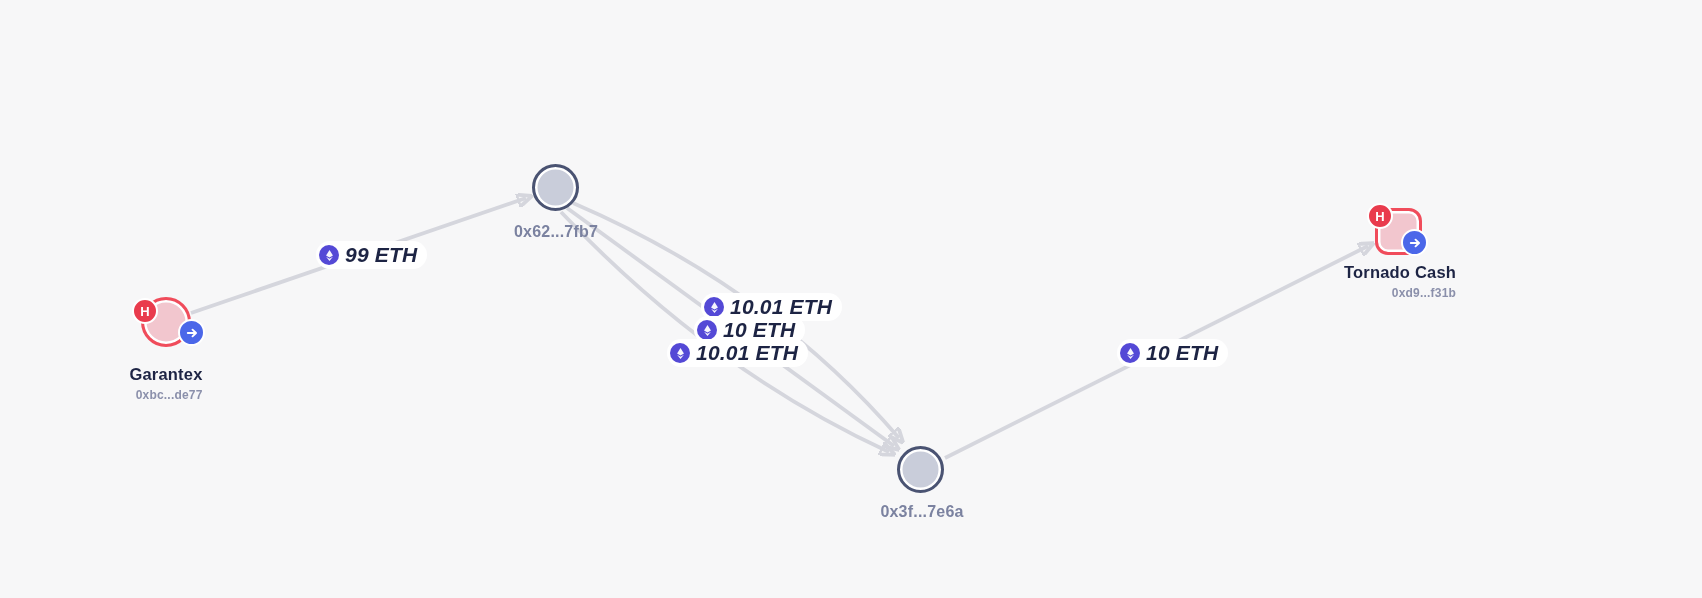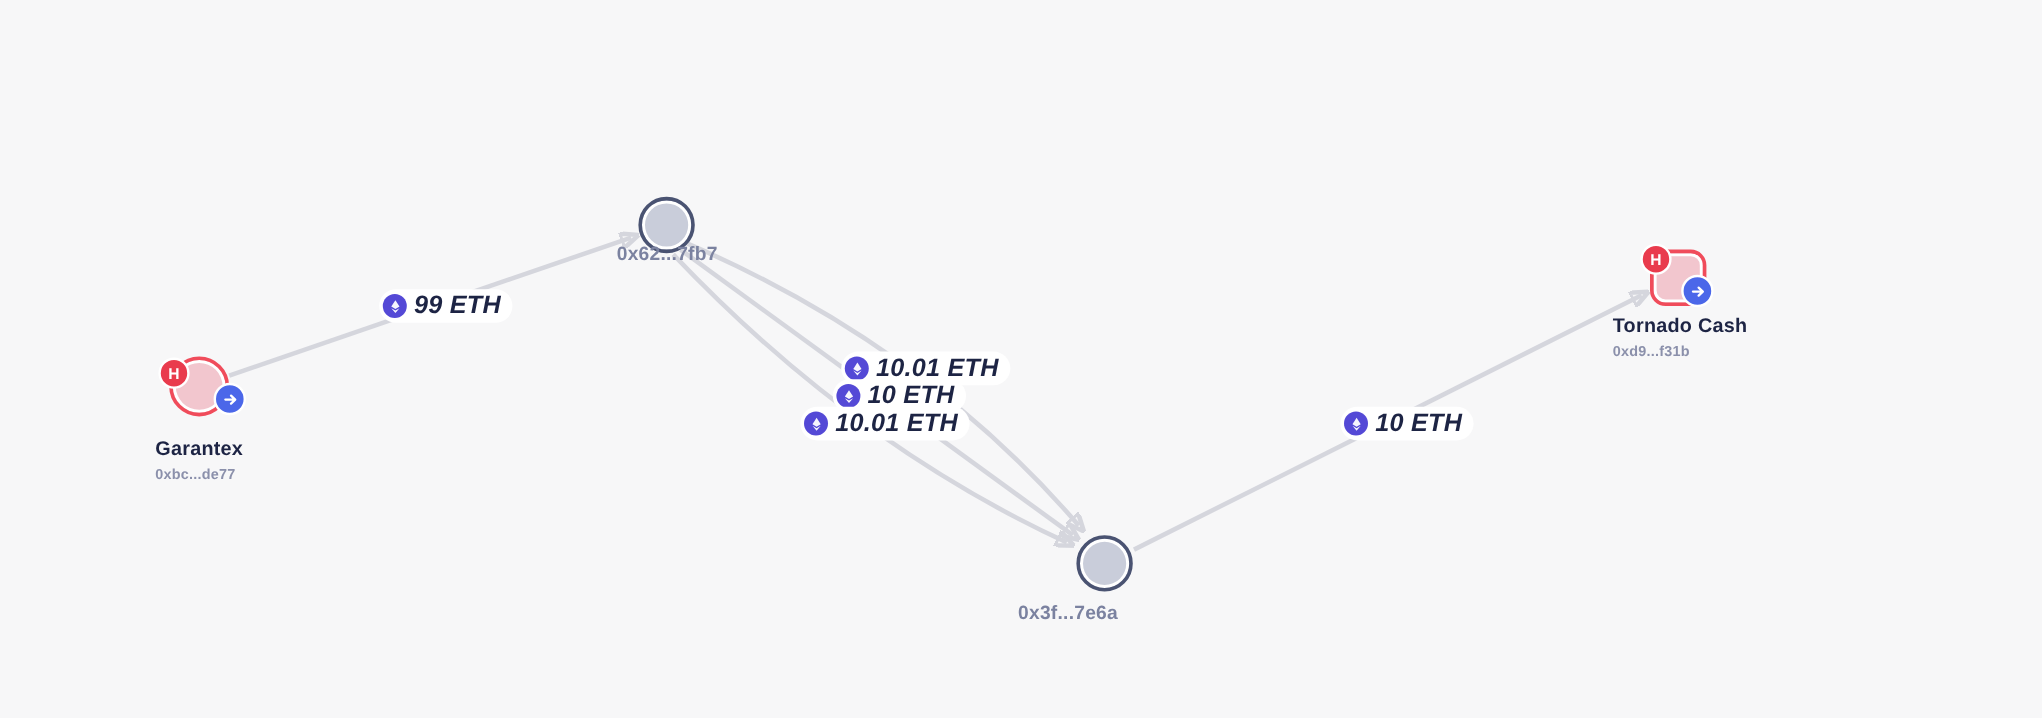--- a/index.html
+++ b/index.html
@@ -42,21 +42,21 @@
     width:26px;height:26px;
     background:var(--c-badge_h,#e93b4d);
     color:#ffffff;font-size:13px;font-weight:700;
   }
   .badge-arrow{
     width:27px;height:27px;
     background:var(--c-badge_arrow,#4b67e9);
   }
 
   
-  .label-group{position:absolute;z-index:3;transform:translateX(-50%);text-align:left;white-space:nowrap;}
+  .label-group{position:absolute;z-index:3;transform:translateX(-50%);text-align:right;white-space:nowrap;}
   .entity-name{
     font-size:16.5px;font-weight:700;letter-spacing:.2px;
     color:var(--c-text_dark,#1d2444);
   }
   .entity-address{
     margin-top:4px;font-size:12px;font-weight:600;letter-spacing:.2px;
     color:var(--c-text_gray,#8b90ab);
   }
   .hex-label{
     position:absolute;z-index:3;transform:translateX(-50%);white-space:nowrap;
@@ -160,24 +160,24 @@
           <path d="M3.2 8 H12 M8.6 4.2 L12.6 8 L8.6 11.8" stroke="#fff" stroke-width="2.2" fill="none" stroke-linecap="round" stroke-linejoin="round"></path>
         </svg>
     </span>
   </div>
   <div class="label-group" style="left:166px;top:365px">
     <div class="entity-name">Garantex</div>
     <div class="entity-address">0xbc...de77</div>
   </div>
 
   <div class="node node-circle-neutral" style="left:532px;top:164px"></div>
-  <div class="hex-label" style="left:556px;top:204px">0x62...7fb7</div>
+  <div class="hex-label" style="left:556px;top:223px">0x62...7fb7</div>
 
   <div class="node node-circle-neutral" style="left:897px;top:446px"></div>
-  <div class="hex-label" style="left:890px;top:503px">0x3f...7e6a</div>
+  <div class="hex-label" style="left:922px;top:503px">0x3f...7e6a</div>
 
   <div class="node node-flagged node-square-flagged" style="left:1375px;top:208px">
     <span class="badge badge-h" style="left:-11px;top:-8px">H</span>
     <span class="badge badge-arrow" style="right:-9px;bottom:-4px">
       <svg width="14" height="14" viewBox="0 0 16 16">
           <path d="M3.2 8 H12 M8.6 4.2 L12.6 8 L8.6 11.8" stroke="#fff" stroke-width="2.2" fill="none" stroke-linecap="round" stroke-linejoin="round"></path>
         </svg>
     </span>
   </div>
   <div class="label-group" style="left:1400px;top:263px">

